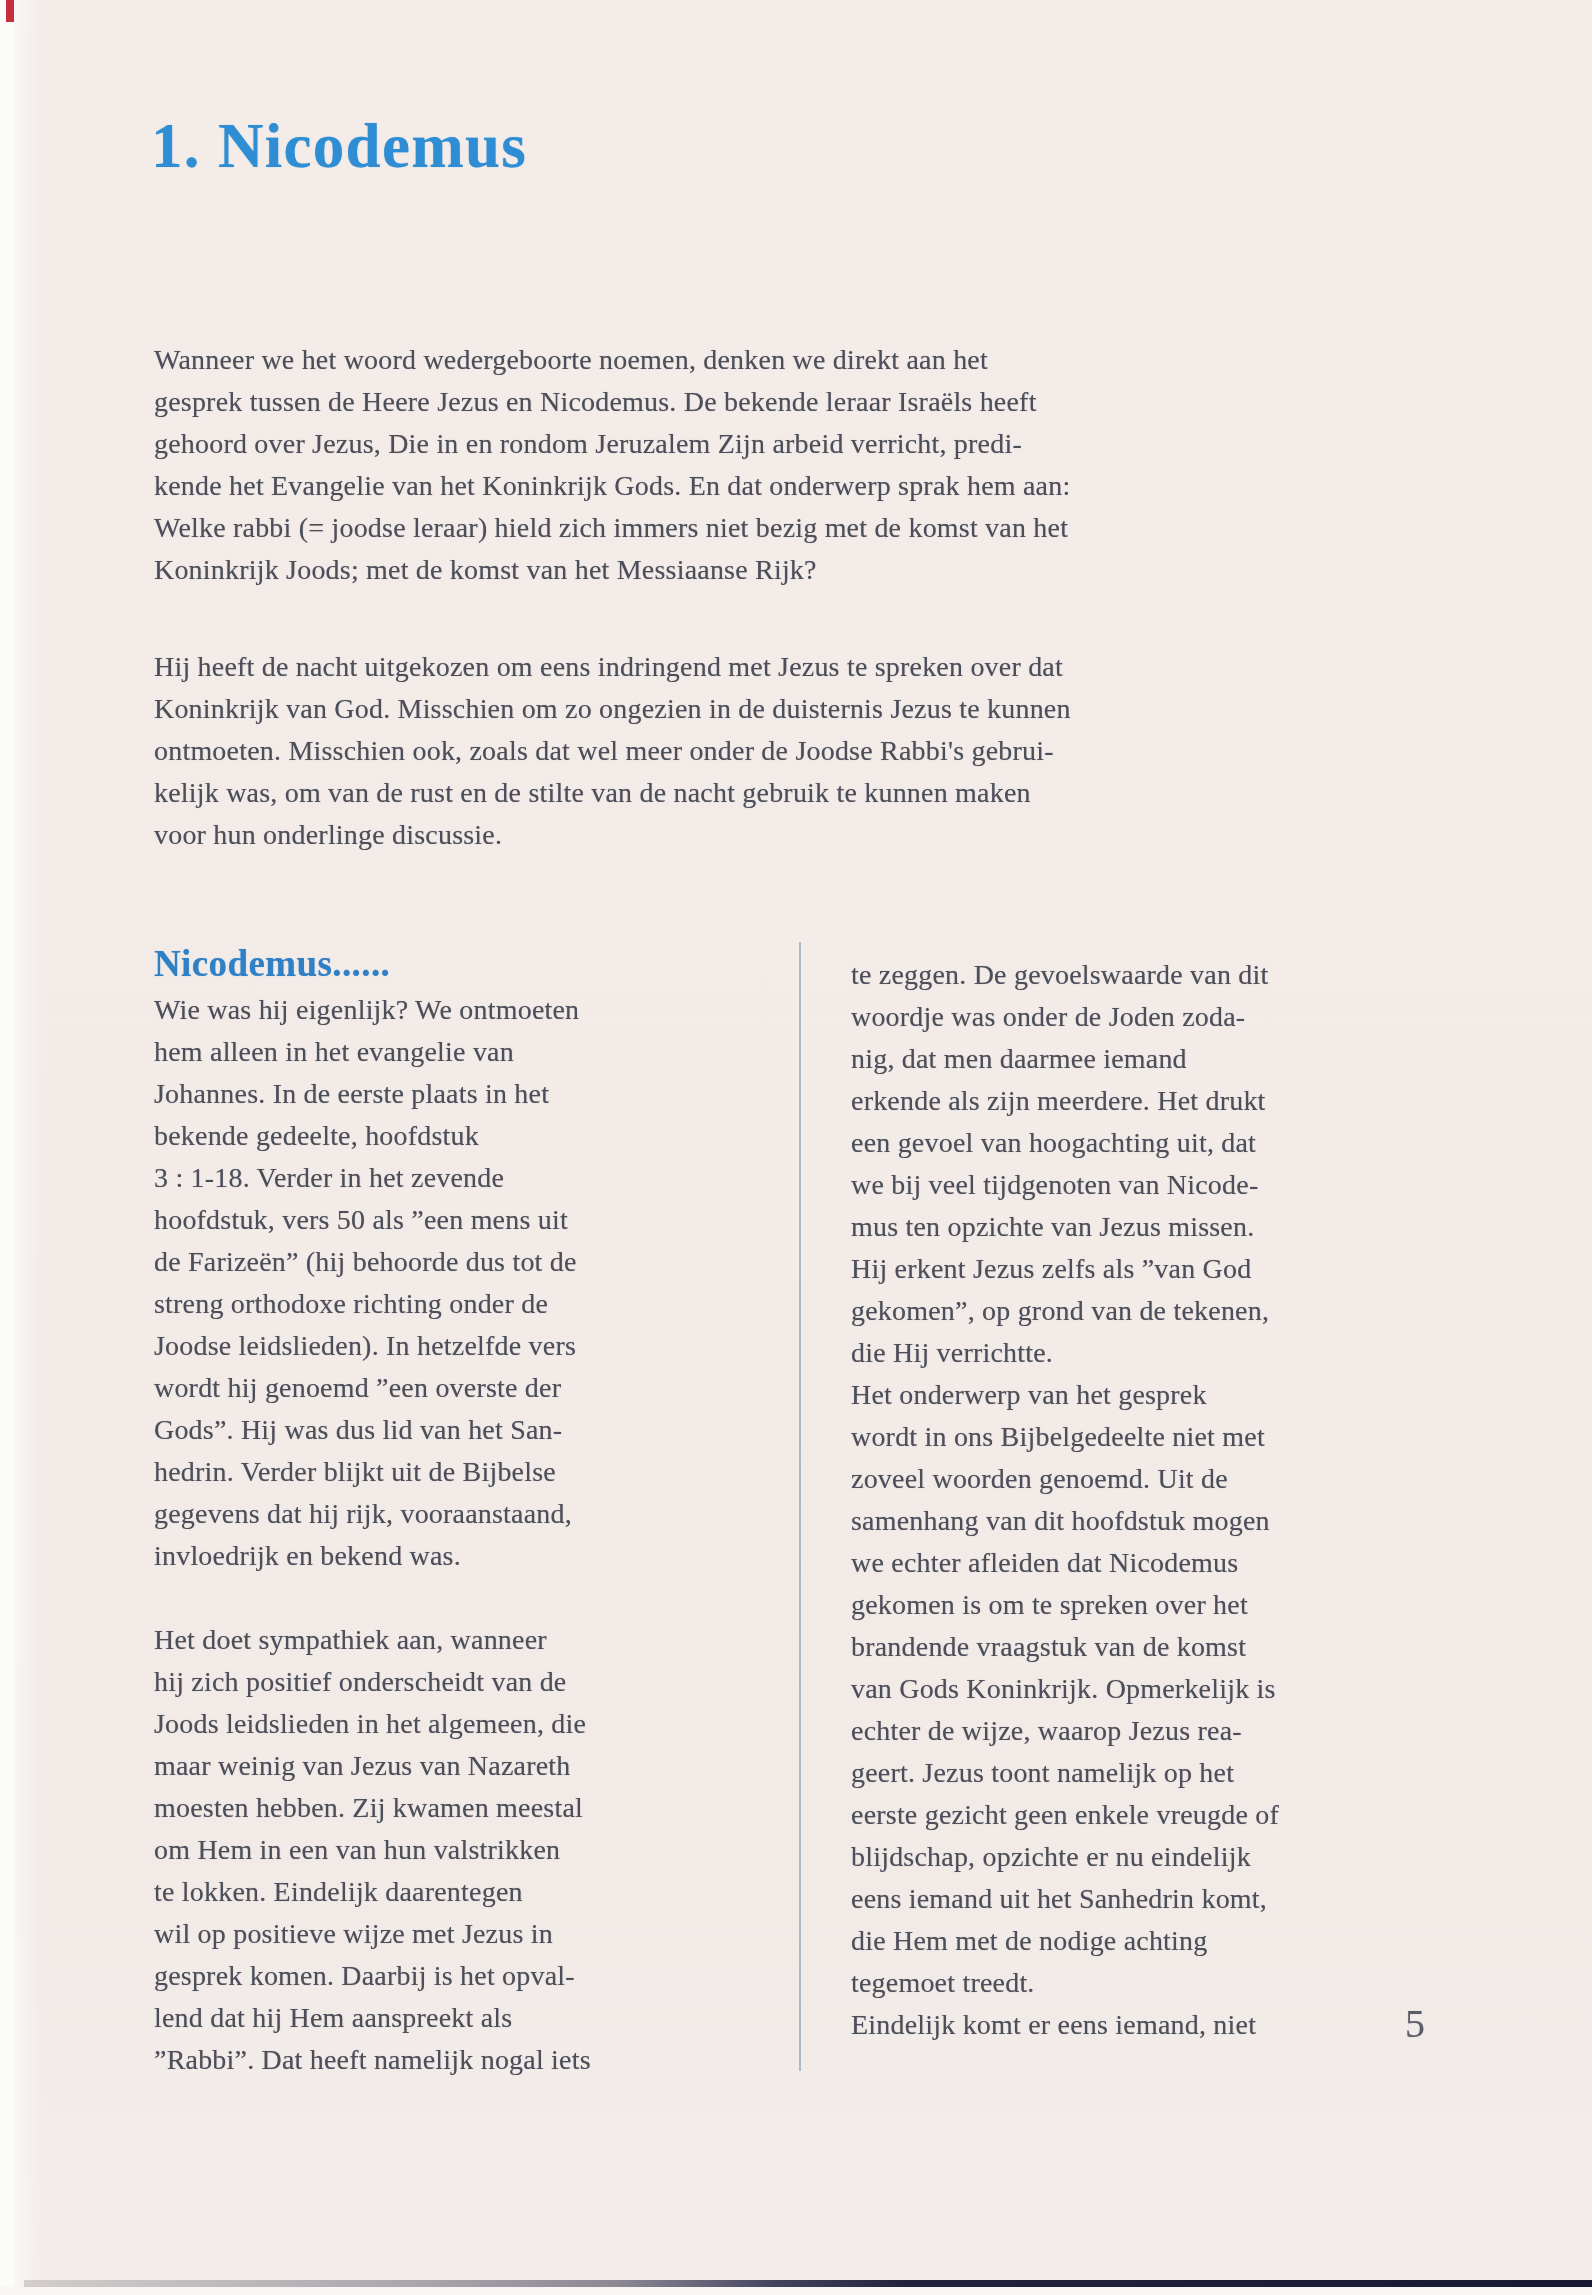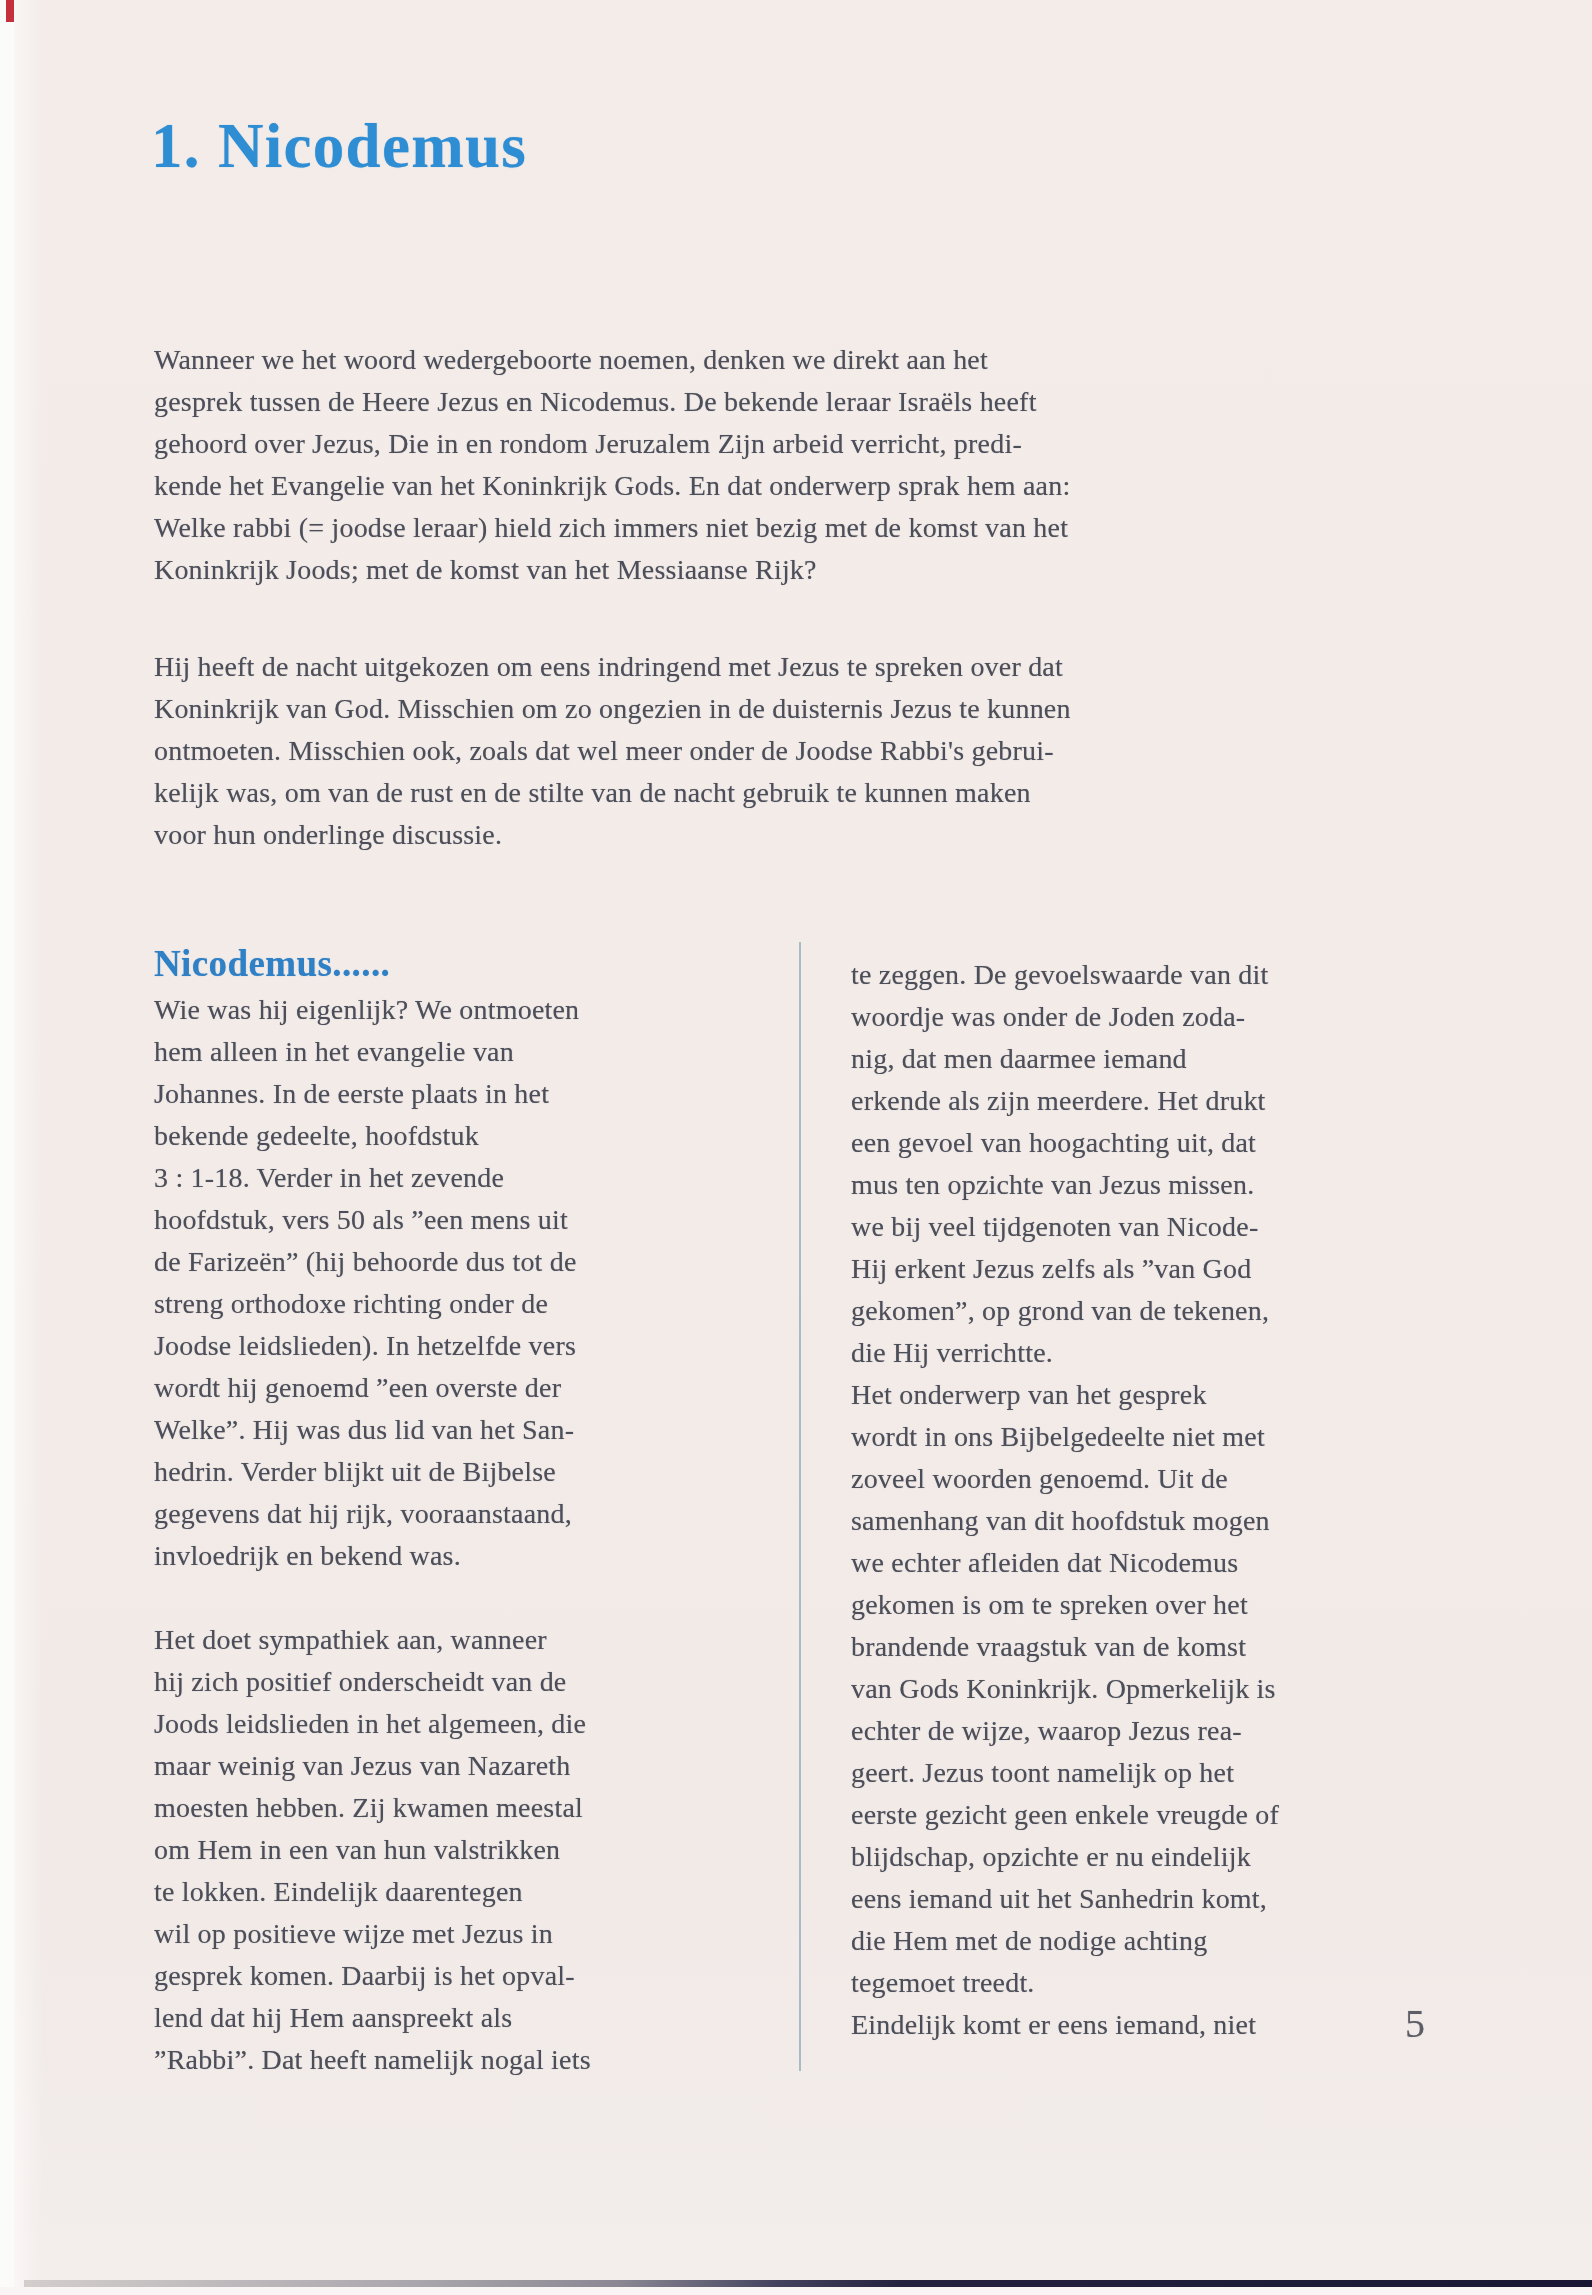--- a/index.html
+++ b/index.html
@@ -138,21 +138,21 @@
         <div class="line">Wie was hij eigenlijk? We ontmoeten</div>
         <div class="line">hem alleen in het evangelie van</div>
         <div class="line">Johannes. In de eerste plaats in het</div>
         <div class="line">bekende gedeelte, hoofdstuk</div>
         <div class="line">3 : 1-18. Verder in het zevende</div>
         <div class="line">hoofdstuk, vers 50 als ”een mens uit</div>
         <div class="line">de Farizeën” (hij behoorde dus tot de</div>
         <div class="line">streng orthodoxe richting onder de</div>
         <div class="line">Joodse leidslieden). In hetzelfde vers</div>
         <div class="line">wordt hij genoemd ”een overste der</div>
-        <div class="line">Welke”. Hij was dus lid van het San-</div>
+        <div class="line">Gods”. Hij was dus lid van het San-</div>
         <div class="line">hedrin. Verder blijkt uit de Bijbelse</div>
         <div class="line">gegevens dat hij rijk, vooraanstaand,</div>
         <div class="line">invloedrijk en bekend was.</div>
         <div class="line">&nbsp;</div>
         <div class="line">Het doet sympathiek aan, wanneer</div>
         <div class="line">hij zich positief onderscheidt van de</div>
         <div class="line">Joods leidslieden in het algemeen, die</div>
         <div class="line">maar weinig van Jezus van Nazareth</div>
         <div class="line">moesten hebben. Zij kwamen meestal</div>
         <div class="line">om Hem in een van hun valstrikken</div>
@@ -165,22 +165,22 @@
   </div>
 
   <div class="column-divider"></div>
 
   <div class="right-column body-text">
       <div class="line">te zeggen. De gevoelswaarde van dit</div>
       <div class="line">woordje was onder de Joden zoda-</div>
       <div class="line">nig, dat men daarmee iemand</div>
       <div class="line">erkende als zijn meerdere. Het drukt</div>
       <div class="line">een gevoel van hoogachting uit, dat</div>
+      <div class="line">we bij veel tijdgenoten van Nicode-</div>
       <div class="line">mus ten opzichte van Jezus missen.</div>
-      <div class="line">we bij veel tijdgenoten van Nicode-</div>
       <div class="line">Hij erkent Jezus zelfs als ”van God</div>
       <div class="line">gekomen”, op grond van de tekenen,</div>
       <div class="line">die Hij verrichtte.</div>
       <div class="line">Het onderwerp van het gesprek</div>
       <div class="line">wordt in ons Bijbelgedeelte niet met</div>
       <div class="line">zoveel woorden genoemd. Uit de</div>
       <div class="line">samenhang van dit hoofdstuk mogen</div>
       <div class="line">we echter afleiden dat Nicodemus</div>
       <div class="line">gekomen is om te spreken over het</div>
       <div class="line">brandende vraagstuk van de komst</div>

